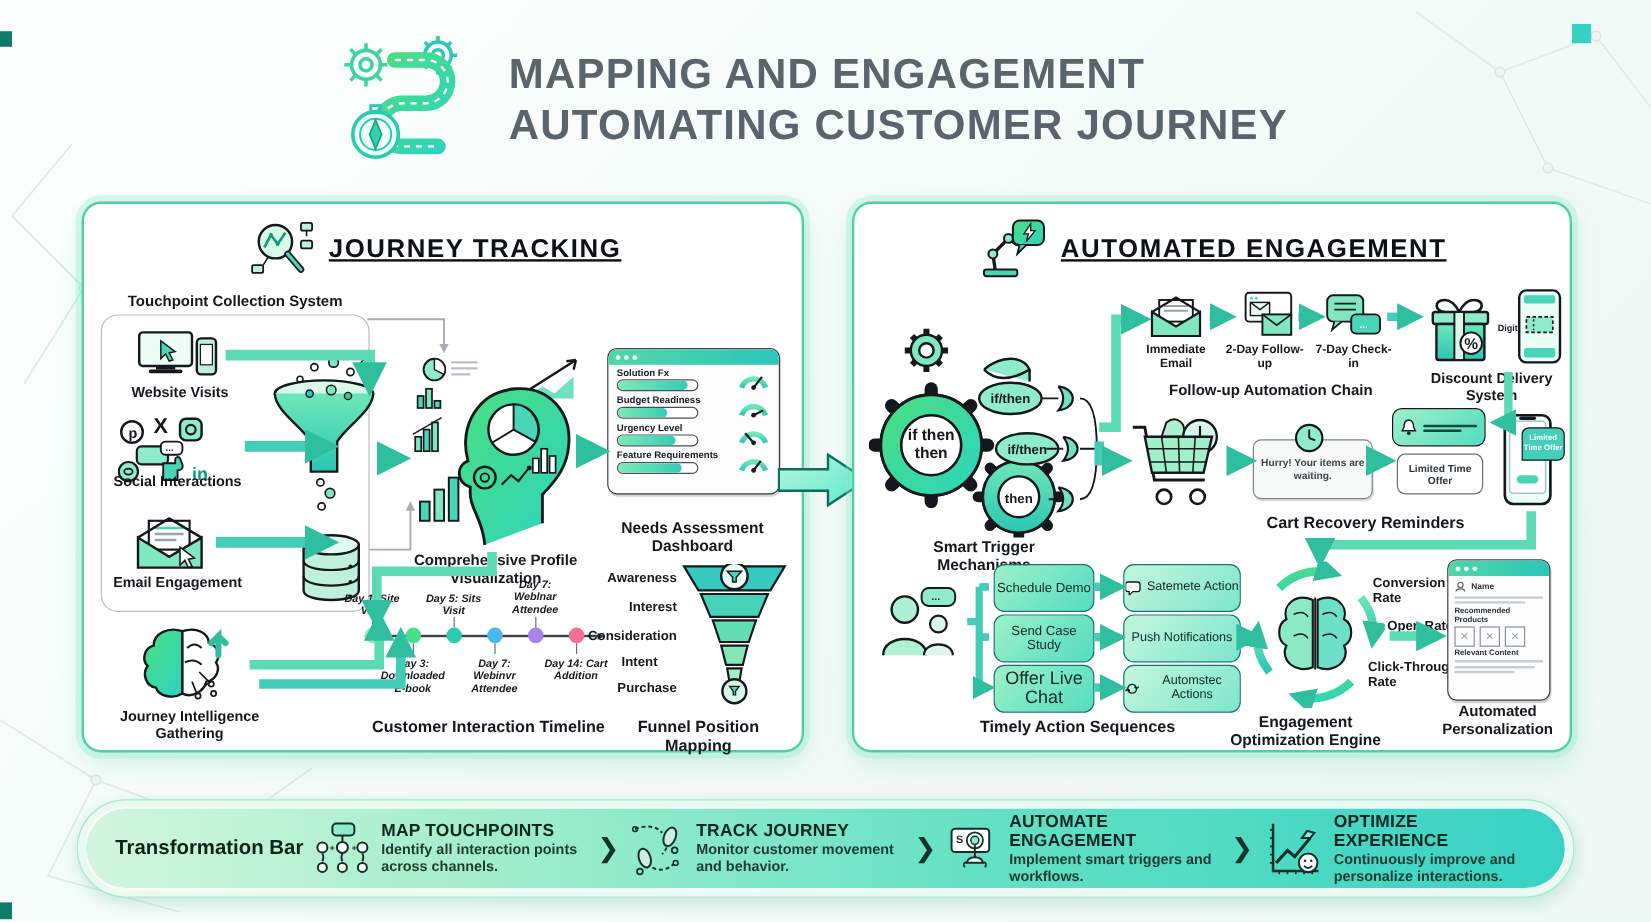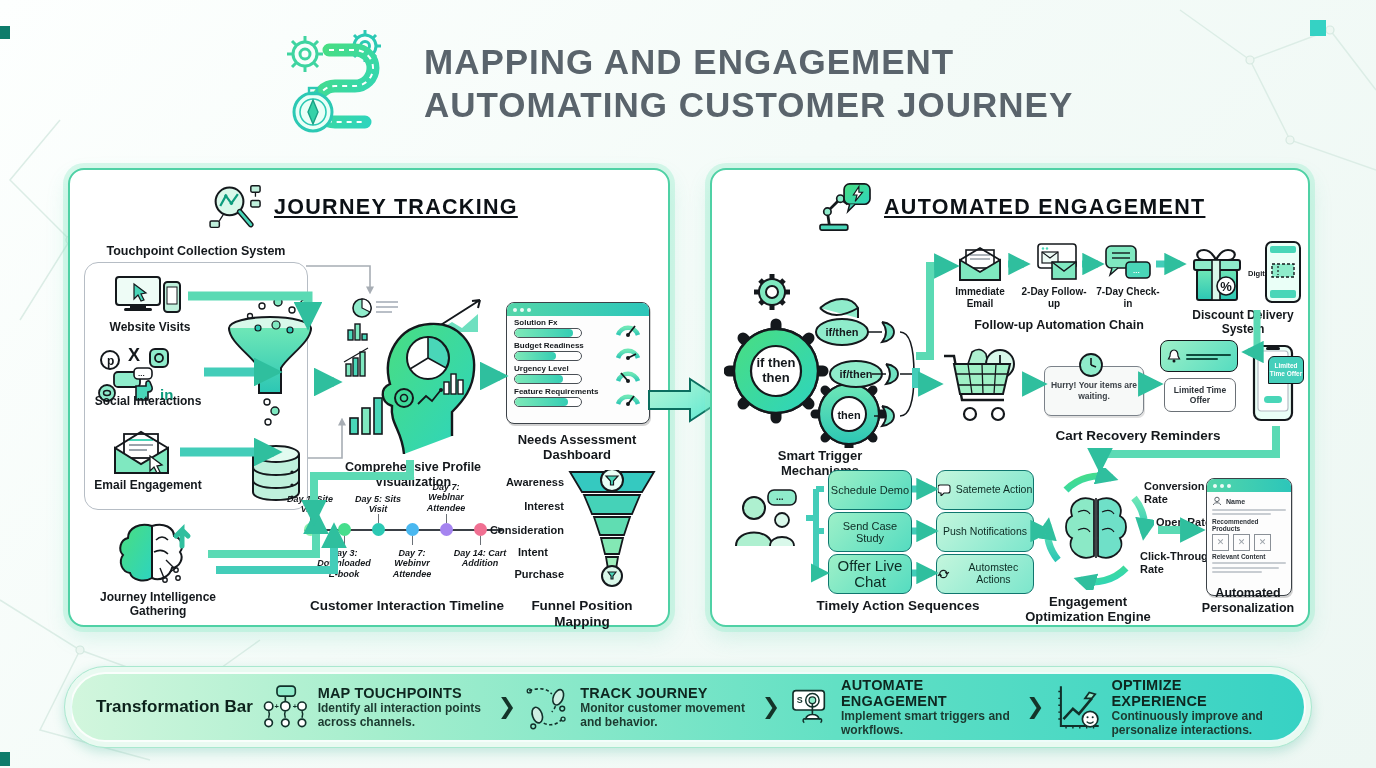--- a/index.html
+++ b/index.html
@@ -20,21 +20,21 @@
     border-radius:16px;box-shadow:0 0 0 5px rgba(140,235,200,.32),0 10px 22px rgba(60,200,160,.18);}
   #panel-left{left:68px;width:598px;}
   #panel-right{left:710px;width:596px;}
   .panel-head{position:absolute;display:flex;align-items:center;gap:10px;}
   .panel-title{font-size:21.5px;font-weight:bold;color:#0c1116;letter-spacing:1.3px;text-decoration:underline;}
   .conn{position:absolute;inset:0;width:100%;height:100%;pointer-events:none;}
   
   .tps-box{border:1.6px solid #b6bdc5;border-radius:14px;background:#fff;}
   
   .winframe{border:1.6px solid #3c4248;border-radius:8px;background:#fdfdfd;overflow:hidden;
-    box-shadow:1px 2px 0 rgba(0,0,0,.18);margin-top:12px;}
+    box-shadow:1px 2px 0 rgba(0,0,0,.18);}
   .winbar{height:13px;background:linear-gradient(90deg,#53d5a9,#2cc6ba);display:flex;align-items:center;gap:3px;padding-left:6px;}
   .windot{width:4px;height:4px;border-radius:50%;background:#fff;opacity:.9;}
   .dash-row{display:flex;align-items:center;gap:5px;padding:2px 7px 1px 7px;}
   .dash-left{flex:1;}
   .dash-label{font-size:8px;font-weight:bold;color:#15191d;margin-bottom:1px;}
   .bar-track{height:8px;border:1.3px solid #4a5056;border-radius:5px;background:#fff;overflow:hidden;width:66px;}
   .bar-fill{height:100%;background:linear-gradient(90deg,#7ee9b8,#34cdb4);border-radius:4px;}
   
   .tl-axis{position:absolute;left:2px;top:61px;width:196px;height:2px;background:#3a4046;}
   .tl-ah{position:absolute;left:196px;top:54px;font-size:12px;color:#3a4046;font-weight:bold;}

